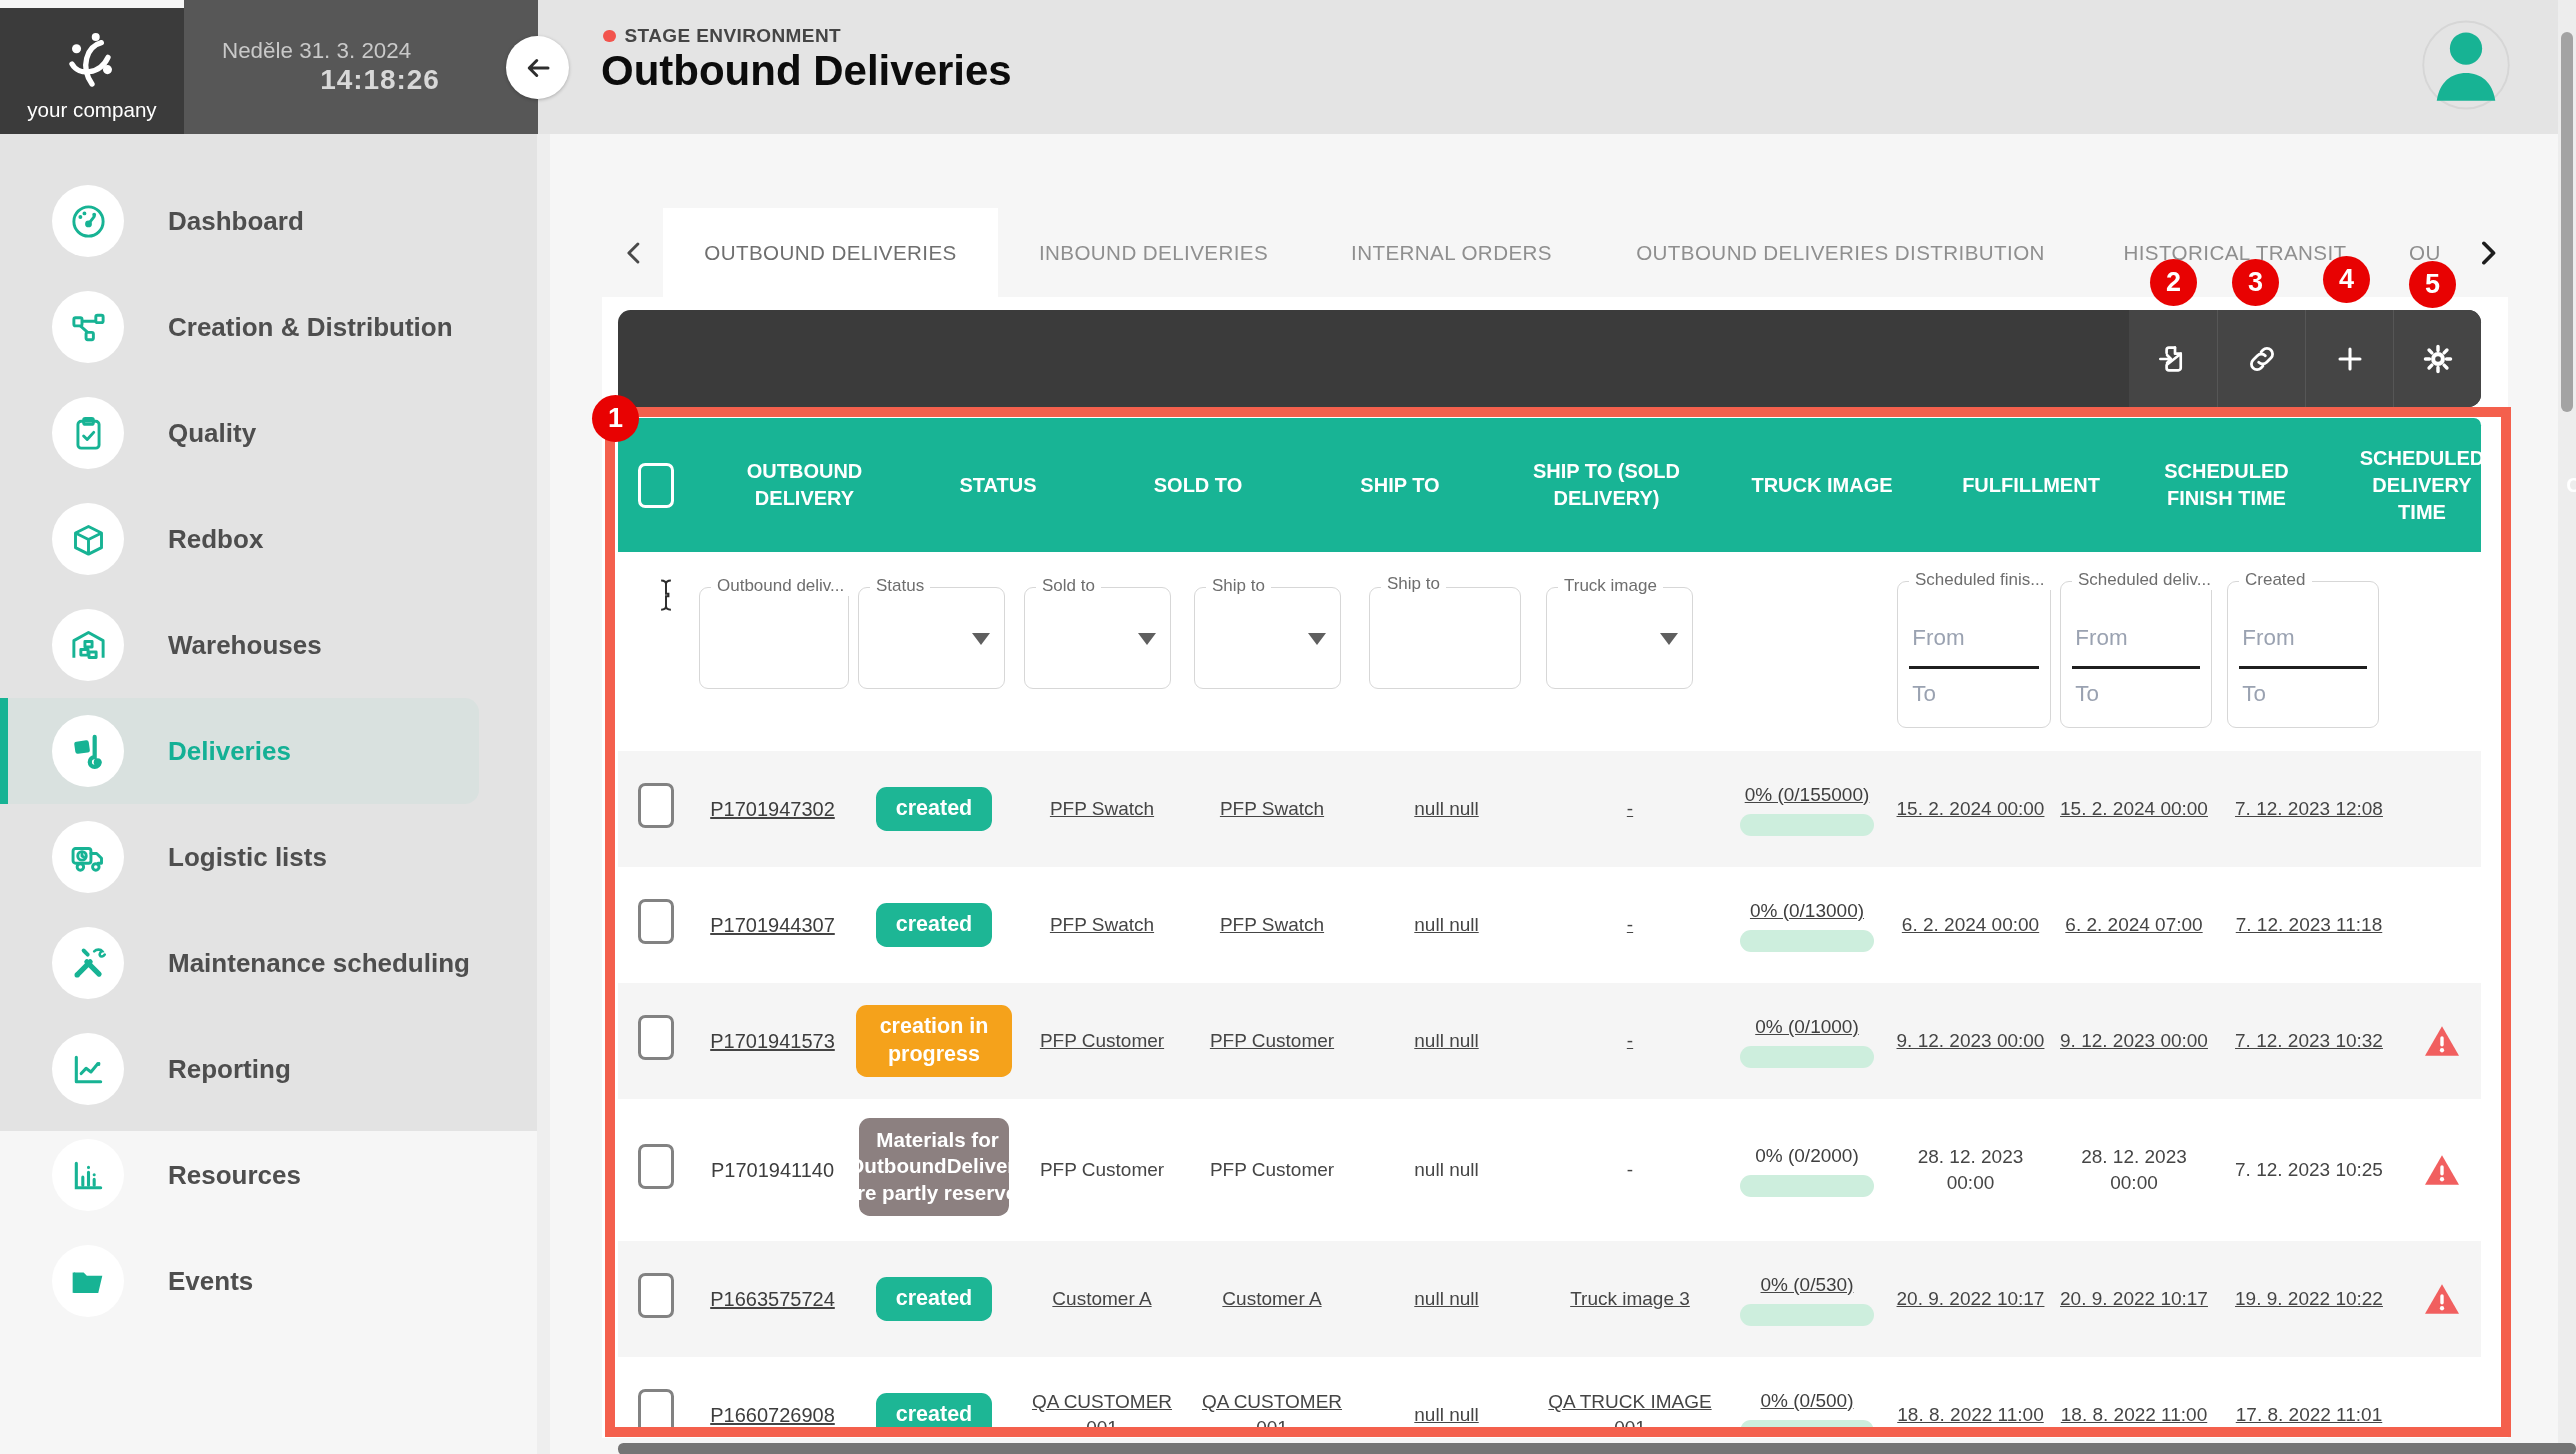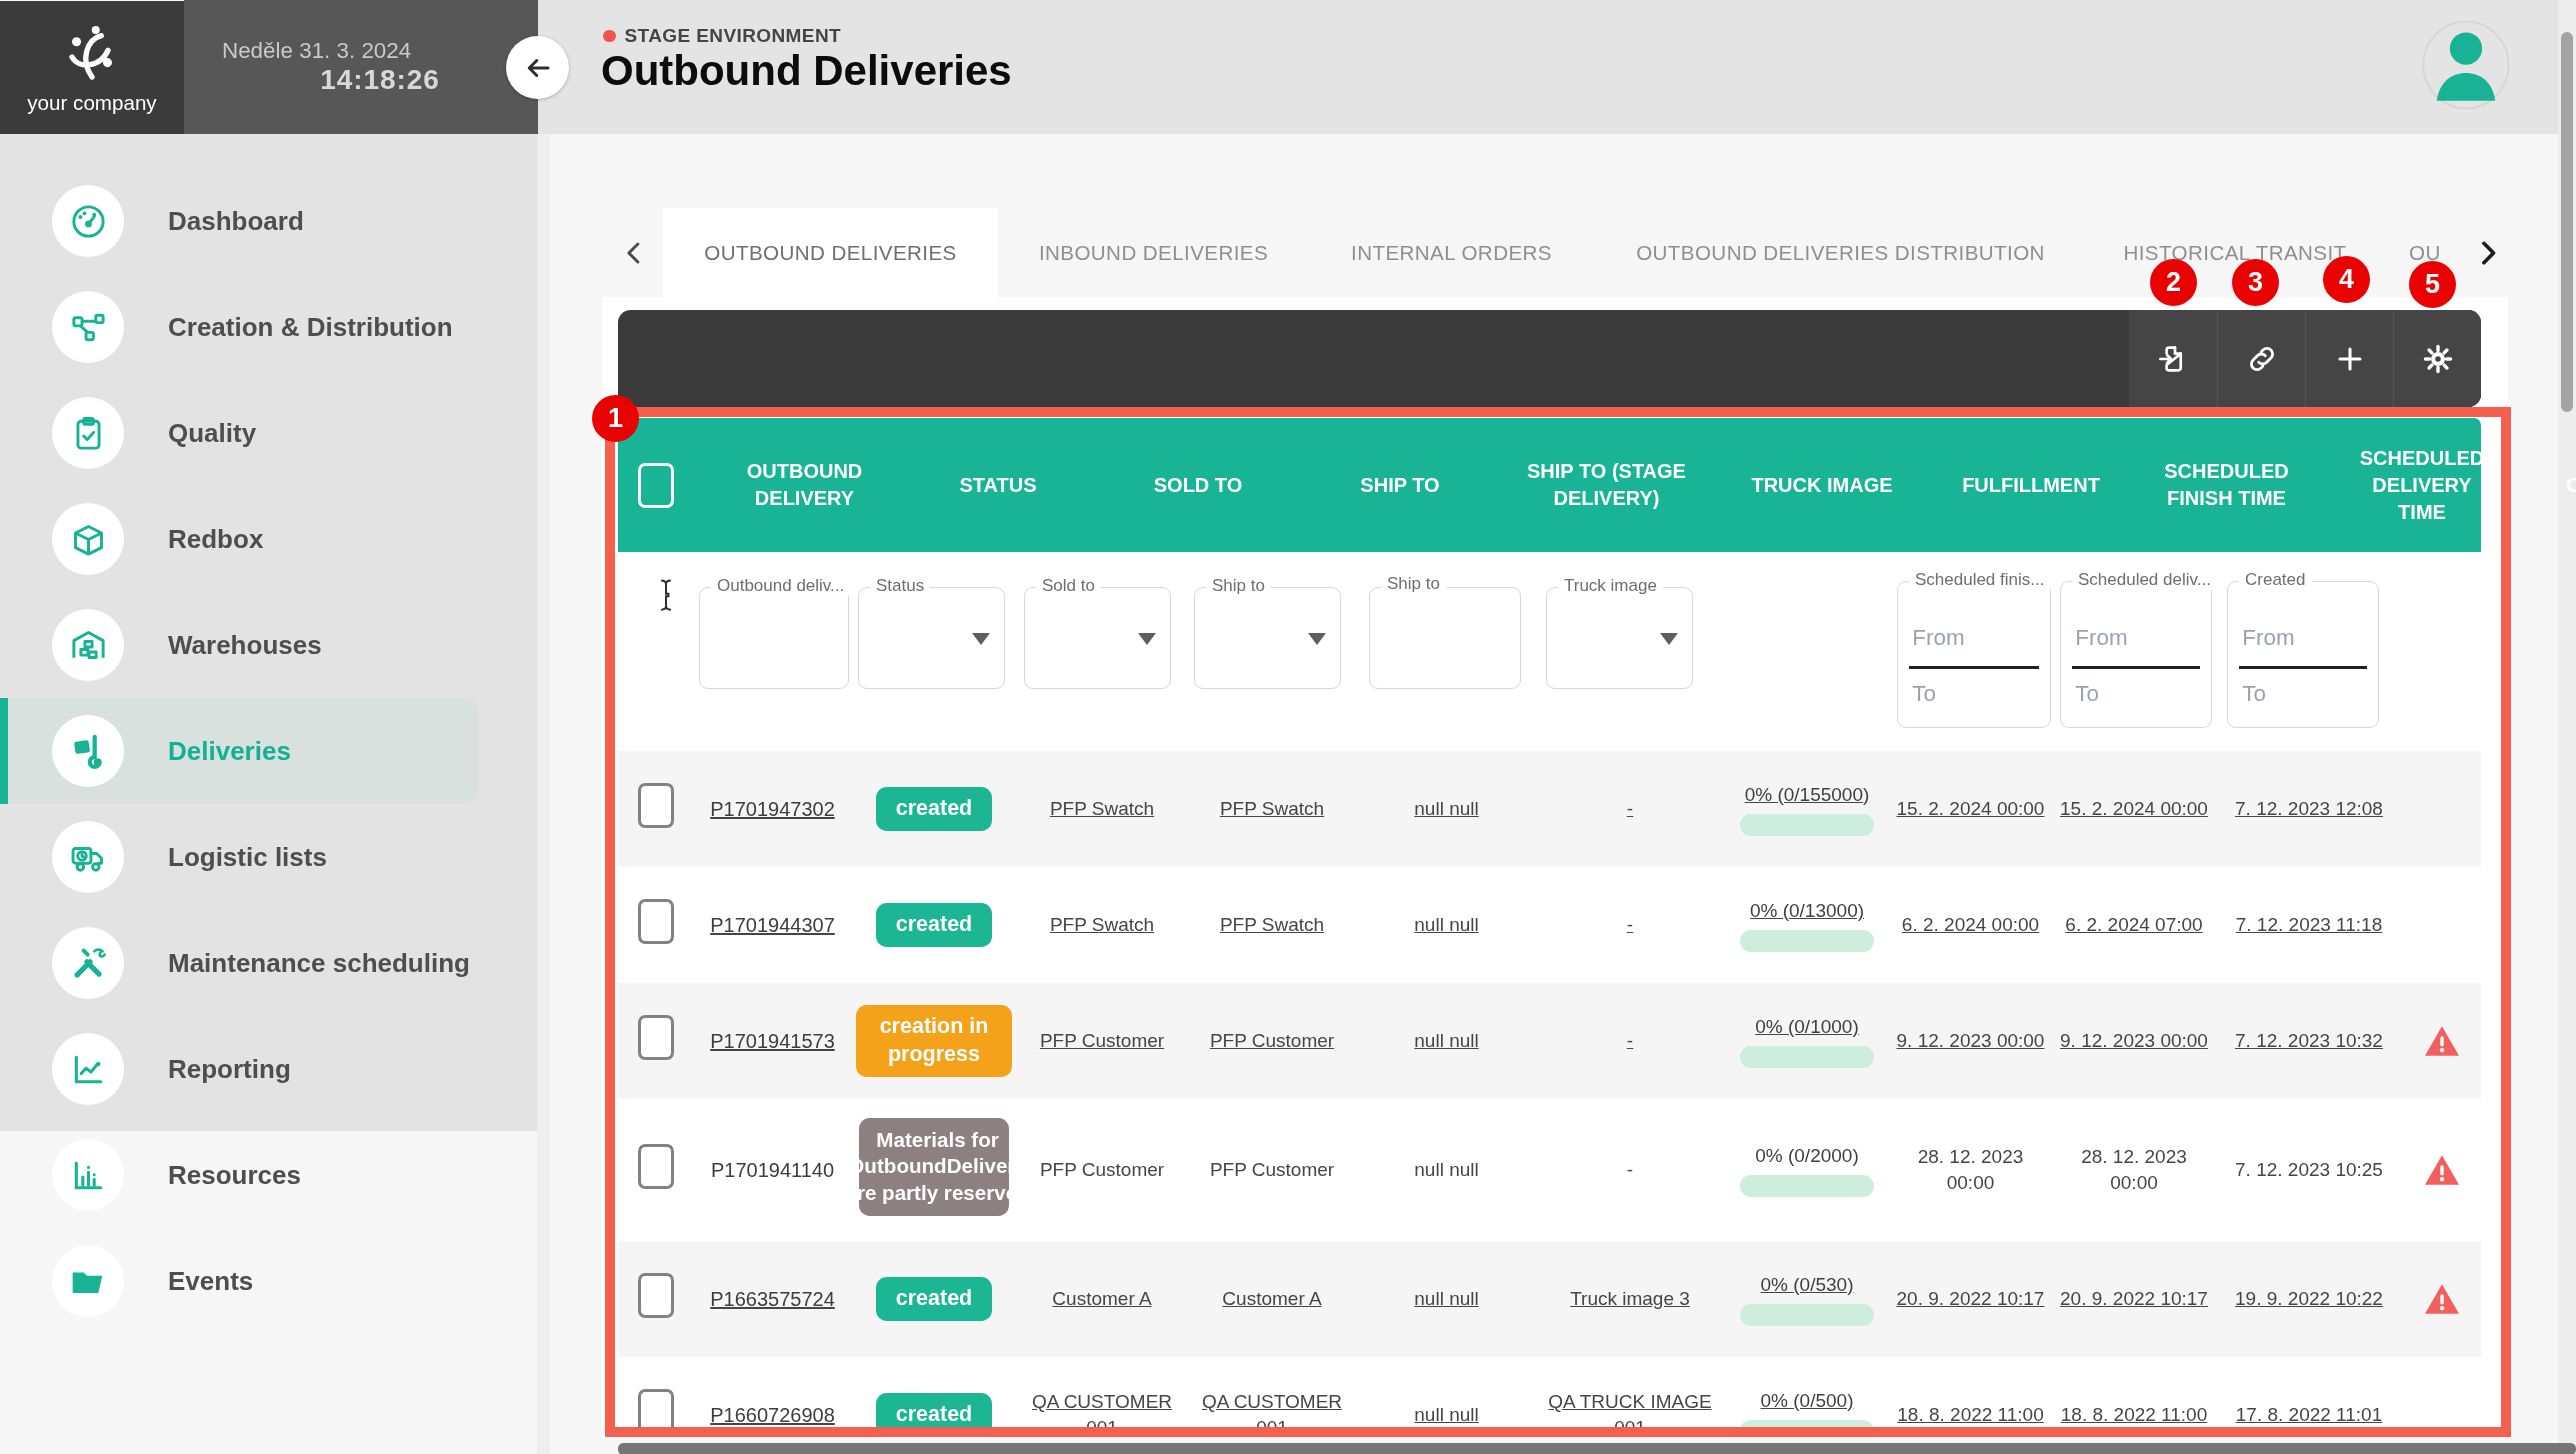--- a/index.html
+++ b/index.html
@@ -1,19 +1,19 @@
 <!DOCTYPE html>
 <html style="font-size:14.3px"><head>
 <meta charset="utf-8">
 <style>
   html,body{margin:0;padding:0;background:#dcdcdc;}
   #app{position:relative;width:2576px;height:1455px;background:#f6f6f6;overflow:hidden;
        font-family:"Liberation Sans", sans-serif; -webkit-font-smoothing:antialiased;}
   
-  .logo-box{position:absolute;left:0;top:1px;width:184px;height:134px;background:#3b3b3b;
+  .logo-box{position:absolute;left:0;top:8px;width:184px;height:134px;background:#3b3b3b;
             display:flex;flex-direction:column;align-items:center;justify-content:center;gap:3.6px;}
   .logo-box .logo-text{color:#fff;font-size:20.6px;margin-top:1.8px;}
   .clock-box{position:absolute;left:184px;top:0;width:354px;height:134px;background:#575757;
              display:flex;flex-direction:column;justify-content:center;padding-left:38px;box-sizing:border-box;}
   .clock-date{color:#c9c9c9;font-size:22.4px;}
   .clock-time{color:#d8d8d8;font-size:28px;font-weight:700;letter-spacing:0.9px;text-align:center;}
   .back-btn{position:absolute;left:506px;top:36px;width:63px;height:63px;border-radius:50%;background:#fff;
             box-shadow:0 0.9px 3.6px rgba(0,0,0,.25);display:flex;align-items:center;justify-content:center;z-index:30;}
   
   .header{position:absolute;left:537px;top:0;width:2039px;height:134px;background:#e4e4e4;}
@@ -318,21 +318,21 @@
   </div>
 
   <div class="thead">
     <div class="th">
         <span class="cbx cbx--head"></span>
       </div>
     <div class="th">OUTBOUND DELIVERY</div>
     <div class="th">STATUS</div>
     <div class="th">SOLD TO</div>
     <div class="th">SHIP TO</div>
-    <div class="th">SHIP TO (STAGE DELIVERY)</div>
+    <div class="th">SHIP TO (SOLD DELIVERY)</div>
     <div class="th">TRUCK IMAGE</div>
     <div class="th">FULFILLMENT</div>
     <div class="th">SCHEDULED FINISH TIME</div>
     <div class="th">SCHEDULED DELIVERY TIME</div>
     <div class="th">
       <span>CREATED</span>
       <span class="sort-arrow">
           <svg viewBox="0 0 24 24" width="23" height="23">
             <path d="M12 4v14M6.5 13l5.5 5.5L17.5 13" fill="none" stroke="#fff" stroke-width="2.4" stroke-linecap="round" stroke-linejoin="round"></path>
           </svg>

